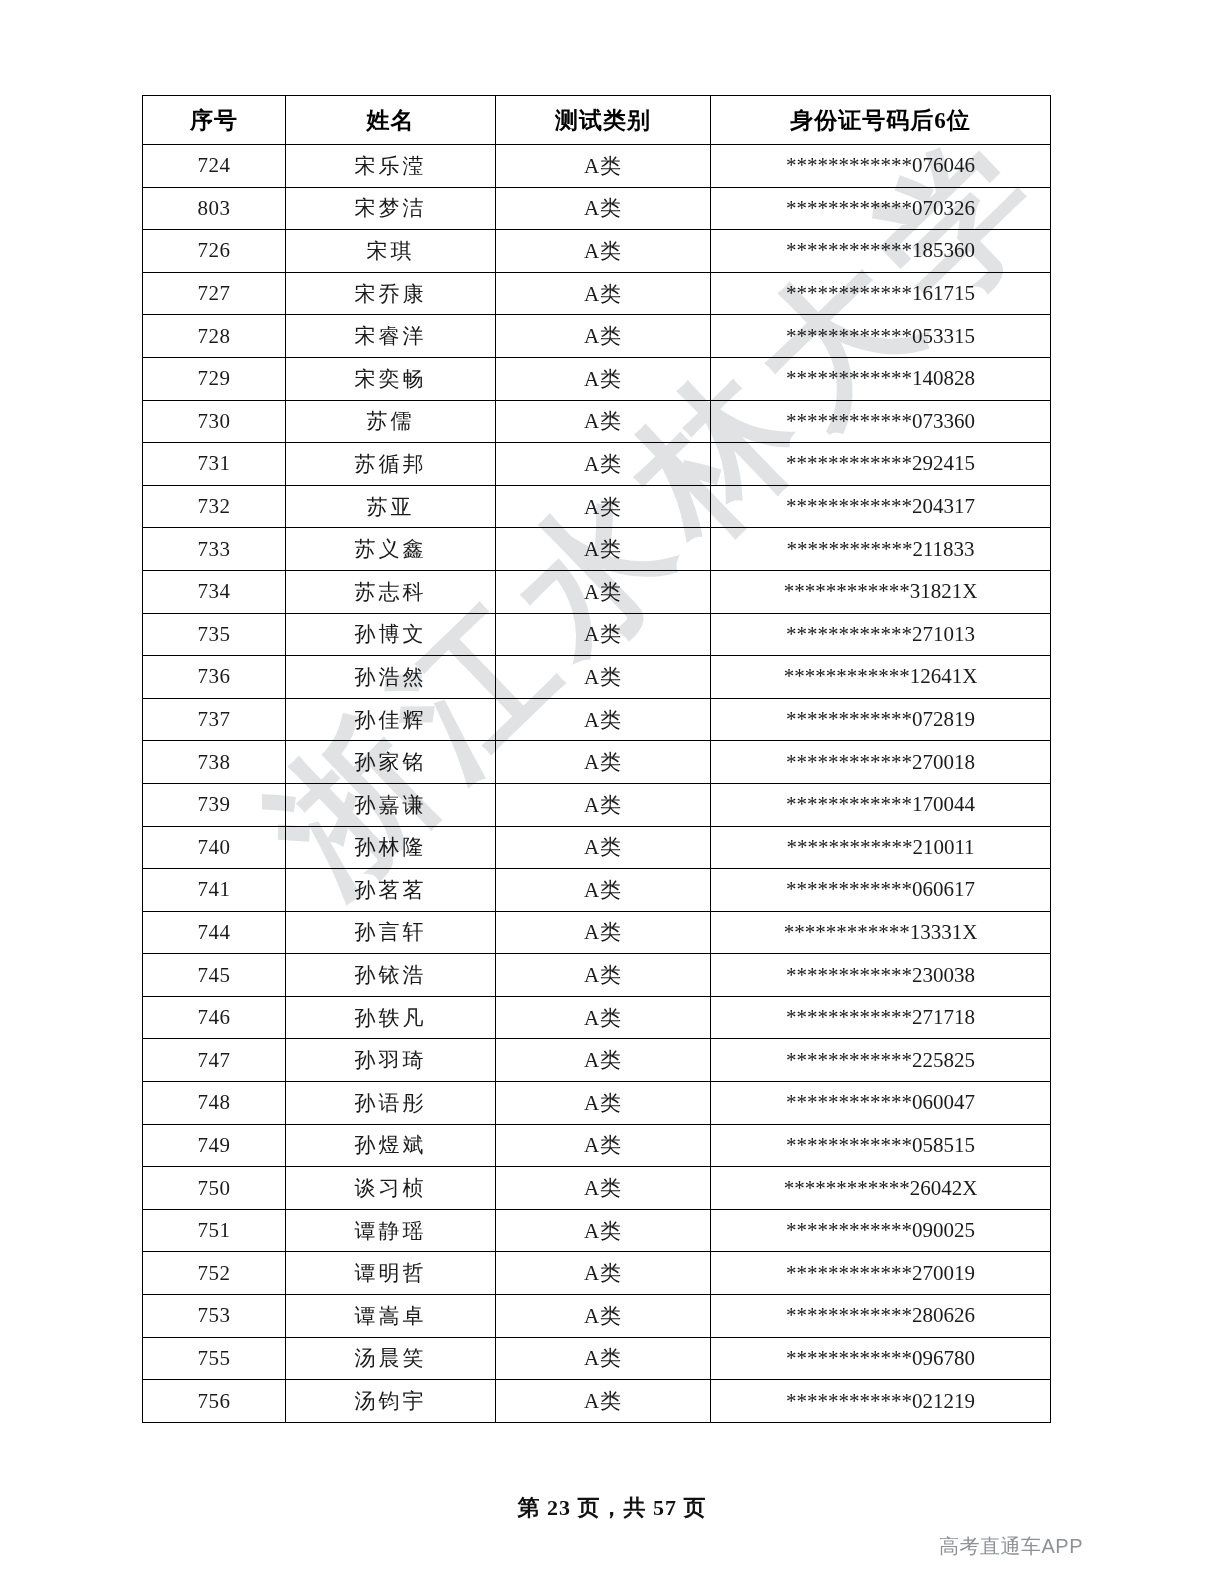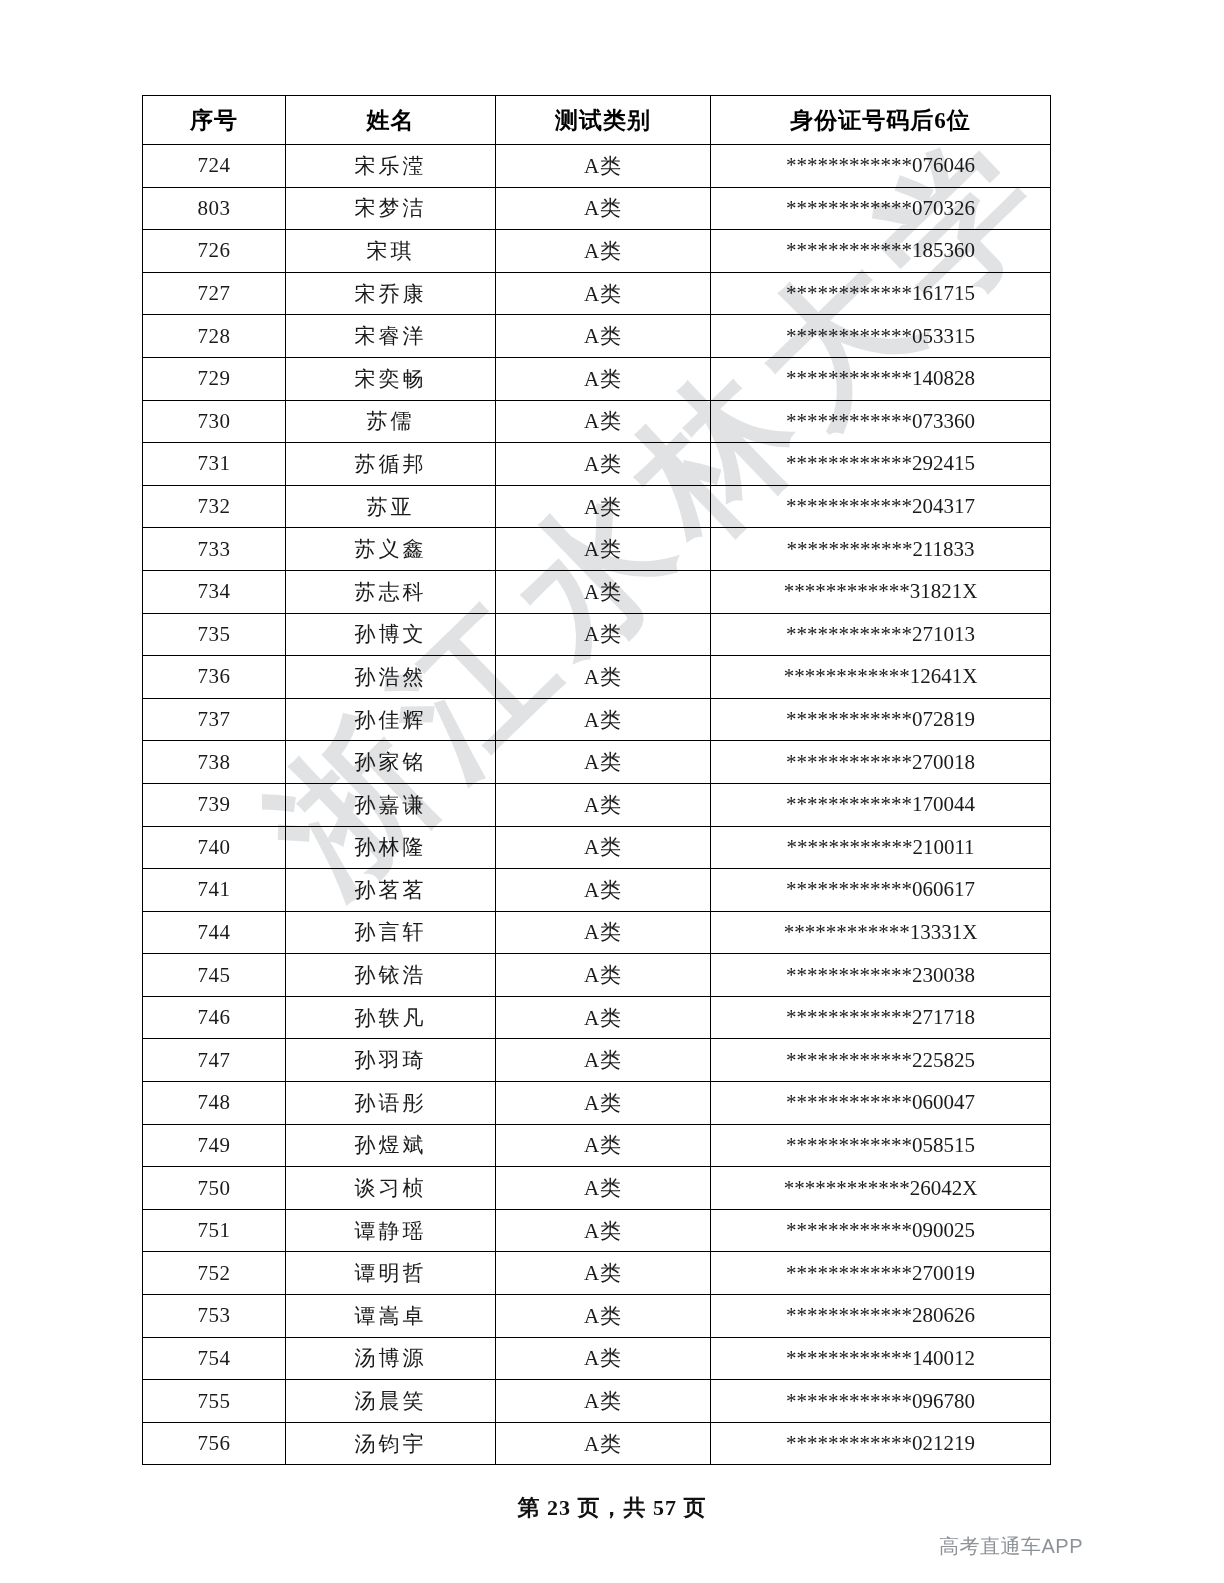--- a/index.html
+++ b/index.html
@@ -297,26 +297,20 @@
           <td class="cell-cat">A类</td>
           <td class="cell-id">************270019</td>
         </tr>
         <tr>
           <td class="cell-seq">753</td>
           <td class="cell-name">谭嵩卓</td>
           <td class="cell-cat">A类</td>
           <td class="cell-id">************280626</td>
         </tr>
         <tr>
-          <td class="cell-seq">754</td>
-          <td class="cell-name">汤博源</td>
-          <td class="cell-cat">A类</td>
-          <td class="cell-id">************140012</td>
-        </tr>
-        <tr>
           <td class="cell-seq">755</td>
           <td class="cell-name">汤晨笑</td>
           <td class="cell-cat">A类</td>
           <td class="cell-id">************096780</td>
         </tr>
         <tr>
           <td class="cell-seq">756</td>
           <td class="cell-name">汤钧宇</td>
           <td class="cell-cat">A类</td>
           <td class="cell-id">************021219</td>

